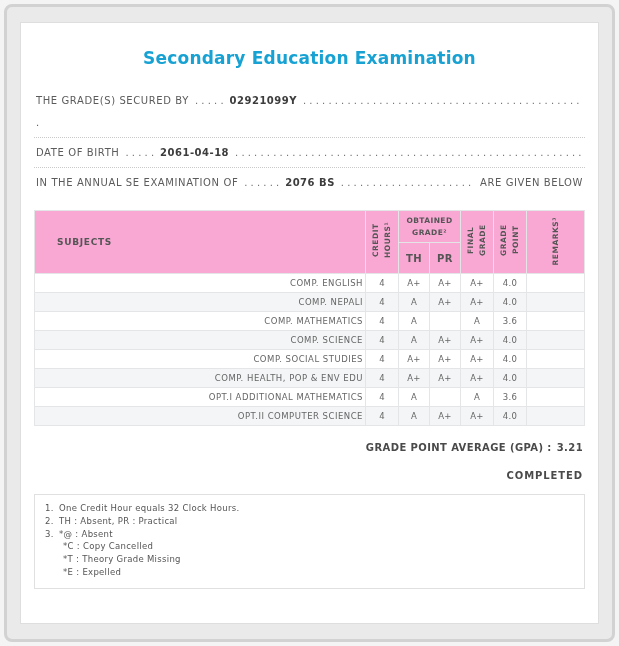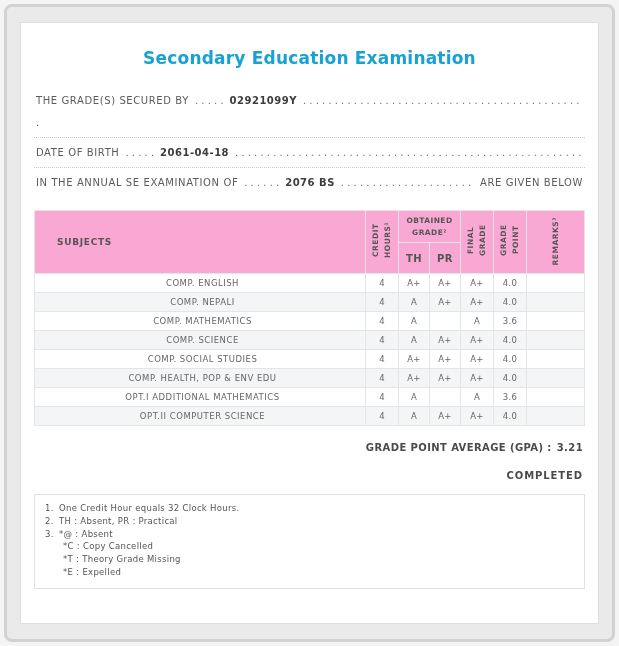--- a/index.html
+++ b/index.html
@@ -98,21 +98,21 @@
   }
   th.thpr { font-size: 10px; text-align: center; padding: 4px 0; letter-spacing: 0.5px; }
   tbody td {
     font-size: 8.5px;
     color: #666;
     text-align: center;
     padding: 4px 2px;
     letter-spacing: 0.3px;
     height: 17px;
   }
-  tbody td.subj { text-align: center; padding-left: 7px; letter-spacing: 0.5px; }
+  tbody td.subj { text-align: right; padding-left: 7px; letter-spacing: 0.5px; }
   tbody tr:nth-child(even) { background: #f3f5f6; }
 
   .gpa-row {
     margin-top: 16px;
     text-align: right;
     font-size: 10px;
     font-weight: bold;
     color: #4a4a4a;
     letter-spacing: 0.4px;
     padding-right: 2px;

